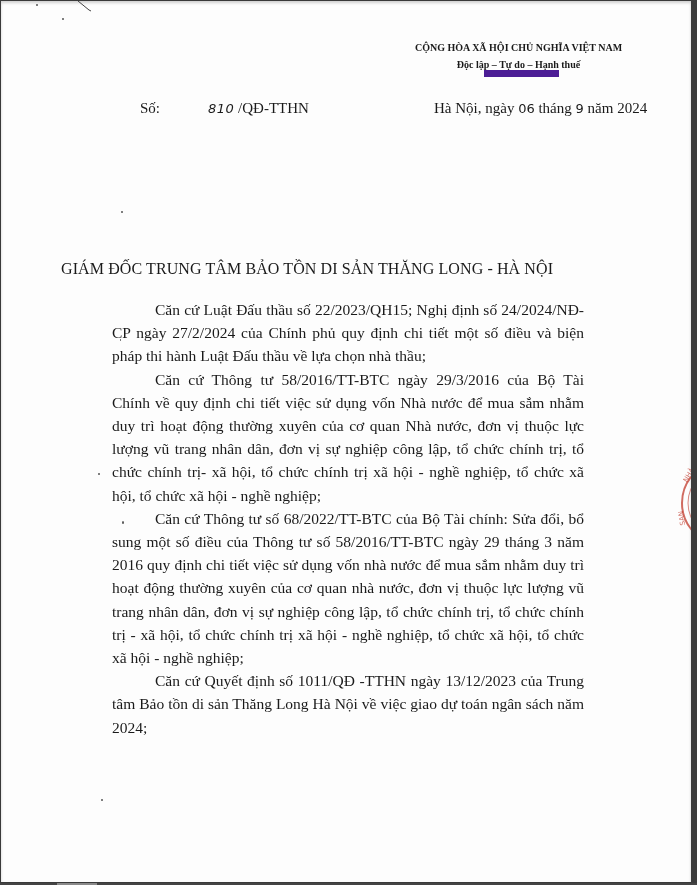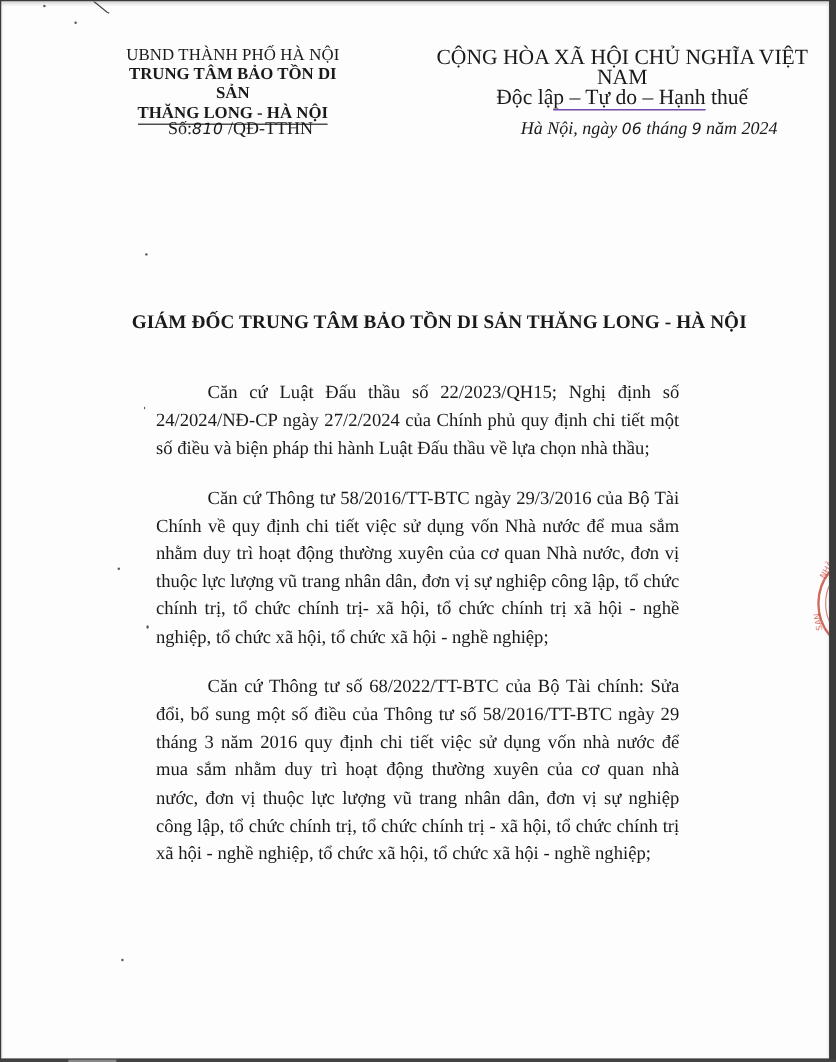--- a/index.html
+++ b/index.html
@@ -17,35 +17,35 @@
   }
   .right-edge { position:absolute; left:691px; top:0; width:6px; height:885px; background:#3c3c3c; }
   .bottom-edge { position:absolute; left:0; top:883px; width:697px; height:2px; background:#444; }
   .bottom-tab { position:absolute; left:57px; top:883px; width:40px; height:2px; background:#8a8a8a; }
 
   .hdr-left { position:absolute; left:92px; top:38px; width:202px; text-align:center; font-size:14px; line-height:16px; }
   .hdr-left .l1 { font-weight:normal; letter-spacing:0.1px; }
   .hdr-left .l2, .hdr-left .l3 { font-weight:bold; }
   .hdr-left .l3 { display:inline-block; border-bottom:1px solid #222; padding-bottom:0px; }
   .docnum { position:absolute; left:139px; top:99px; font-size:15px; }
-  .docnum .hand { font-family:"DejaVu Sans", sans-serif; font-style:italic; font-size:13px; letter-spacing:0.5px; }
+  .docnum .hand { font-family:"DejaVu Sans", sans-serif; font-style:italic; font-size:13px; letter-spacing:0.5px;margin-left:48px; }
 
-  .hdr-right { position:absolute; left:350px; top:38px; width:335px; text-align:center; font-size:18px; line-height:17px; font-weight:normal; }
+  .hdr-right { position:absolute; left:350px; top:38px; width:335px; text-align:center; font-size:10px; line-height:17px; font-weight:bold; }
   .hdr-right .motto { display:inline-block; }
-  .hdr-right .motto .u { border-bottom:1px solid #4c1d95; }
-  .date-line { position:absolute; left:433px; top:99px; font-size:15px; font-style:italic; }
+  .hdr-right .motto .u { border-bottom:7px solid #4c1d95; }
+  .date-line { position:absolute; left:433px; top:99px; font-size:15px; }
   .date-line .hand { font-family:"DejaVu Sans", sans-serif; font-size:13px; }
 
   .title-block { position:absolute; left:100px; top:141px; width:500px; text-align:center; font-weight:bold; font-size:15.5px; line-height:18.5px; }
   .title-block .t0 { font-size:15.5px; }
 
-  .authority { position:absolute; left:60px; top:259px; width:610px; text-align:center; font-weight:bold; font-size:16px; letter-spacing:0.1px; }
+  .authority { position:absolute; left:60px; top:259px; width:610px; font-weight:normal; font-size:16px; letter-spacing:0.1px; }
 
   .body { position:absolute; left:111px; top:297px; width:472px; font-size:15.5px; line-height:23.2px; text-align:justify; }
-  .body p { margin:18px; text-indent:43px; text-align:justify; text-align-last:left; }
+  .body p { margin:0; text-indent:43px; text-align:justify; text-align-last:left; }
 
   .speck { position:absolute; background:#555; border-radius:50%; }
   .pen-mark { position:absolute; left:74px; top:0px; width:30px; height:12px; }
   .stamp { position:absolute; left:675px; top:452px; width:60px; height:100px; }
 </style>
 </head>
 <body>
 
 <div class="page">
 
@@ -53,25 +53,20 @@
     <path d="M3 0 L14 9 L16 10" stroke="#444" stroke-width="1" fill="none"></path>
   </svg>
   <div class="speck" style="left:35px;top:3px;width:2px;height:2px;"></div>
   <div class="speck" style="left:61px;top:17px;width:2px;height:2px;"></div>
   <div class="speck" style="left:120px;top:210px;width:2px;height:2px;"></div>
   <div class="speck" style="left:119px;top:338px;width:1px;height:2px;"></div>
   <div class="speck" style="left:97px;top:472px;width:2px;height:2px;"></div>
   <div class="speck" style="left:121px;top:520px;width:2px;height:3px;"></div>
   <div class="speck" style="left:100px;top:798px;width:2px;height:2px;"></div>
 
-  <div class="hdr-left">
-    <div class="l1">UBND THÀNH PHỐ HÀ NỘI</div>
-    <div class="l2">TRUNG TÂM BẢO TỒN DI SẢN</div>
-    <div class="l3">THĂNG LONG - HÀ NỘI</div>
-  </div>
 
   <div class="docnum">
     <span>Số:</span><span class="hand">810</span><span> /QĐ-TTHN</span>
   </div>
 
   <div class="hdr-right">
     <div>CỘNG HÒA XÃ HỘI CHỦ NGHĨA VIỆT NAM</div>
     <div class="motto">
       <span>Độc lậ</span><span class="u">p – Tự do – Hạnh</span><span> thuế</span>
     </div>
@@ -81,20 +76,21 @@
     <span>Hà Nội, ngày </span><span class="hand">06</span><span> tháng </span><span class="hand">9</span><span> năm 2024</span>
   </div>
 
 
   <div class="authority">GIÁM ĐỐC TRUNG TÂM BẢO TỒN DI SẢN THĂNG LONG - HÀ NỘI</div>
 
   <div class="body">
     <p>Căn cứ Luật Đấu thầu số 22/2023/QH15; Nghị định số 24/2024/NĐ-CP ngày 27/2/2024 của Chính phủ quy định chi tiết một số điều và biện pháp thi hành Luật Đấu thầu về lựa chọn nhà thầu;</p>
     <p>Căn cứ Thông tư 58/2016/TT-BTC ngày 29/3/2016 của Bộ Tài Chính về quy định chi tiết việc sử dụng vốn Nhà nước để mua sắm nhằm duy trì hoạt động thường xuyên của cơ quan Nhà nước, đơn vị thuộc lực lượng vũ trang nhân dân, đơn vị sự nghiệp công lập, tổ chức chính trị, tổ chức chính trị- xã hội, tổ chức chính trị xã hội - nghề nghiệp, tổ chức xã hội, tổ chức xã hội - nghề nghiệp;</p>
     <p>Căn cứ Thông tư số 68/2022/TT-BTC của Bộ Tài chính: Sửa đổi, bổ sung một số điều của Thông tư số 58/2016/TT-BTC ngày 29 tháng 3 năm 2016 quy định chi tiết việc sử dụng vốn nhà nước để mua sắm nhằm duy trì hoạt động thường xuyên của cơ quan nhà nước, đơn vị thuộc lực lượng vũ trang nhân dân, đơn vị sự nghiệp công lập, tổ chức chính trị, tổ chức chính trị - xã hội, tổ chức chính trị xã hội - nghề nghiệp, tổ chức xã hội, tổ chức xã hội - nghề nghiệp;</p>
+    <p>Căn cứ Quyết định số 1011/QĐ -TTHN ngày 13/12/2023 của Trung tâm Bảo tồn di sản Thăng Long Hà Nội về việc giao dự toán ngân sách năm 2024;</p>
   </div>
 
   <svg class="stamp" viewBox="0 0 60 100">
     <circle cx="48" cy="50" r="42" fill="none" stroke="#c0392b" stroke-width="2" opacity="0.75"></circle>
     <circle cx="48" cy="50" r="36" fill="none" stroke="#c0392b" stroke-width="1" opacity="0.6"></circle>
     <text x="10" y="28" font-size="7" fill="#c0392b" opacity="0.7" transform="rotate(-60 12 28)" font-family="DejaVu Sans, sans-serif">NHÂ</text>
     <text x="7" y="70" font-size="7" fill="#c0392b" opacity="0.7" transform="rotate(-100 9 70)" font-family="DejaVu Sans, sans-serif">SAN</text>
   </svg>
 </div>
 

